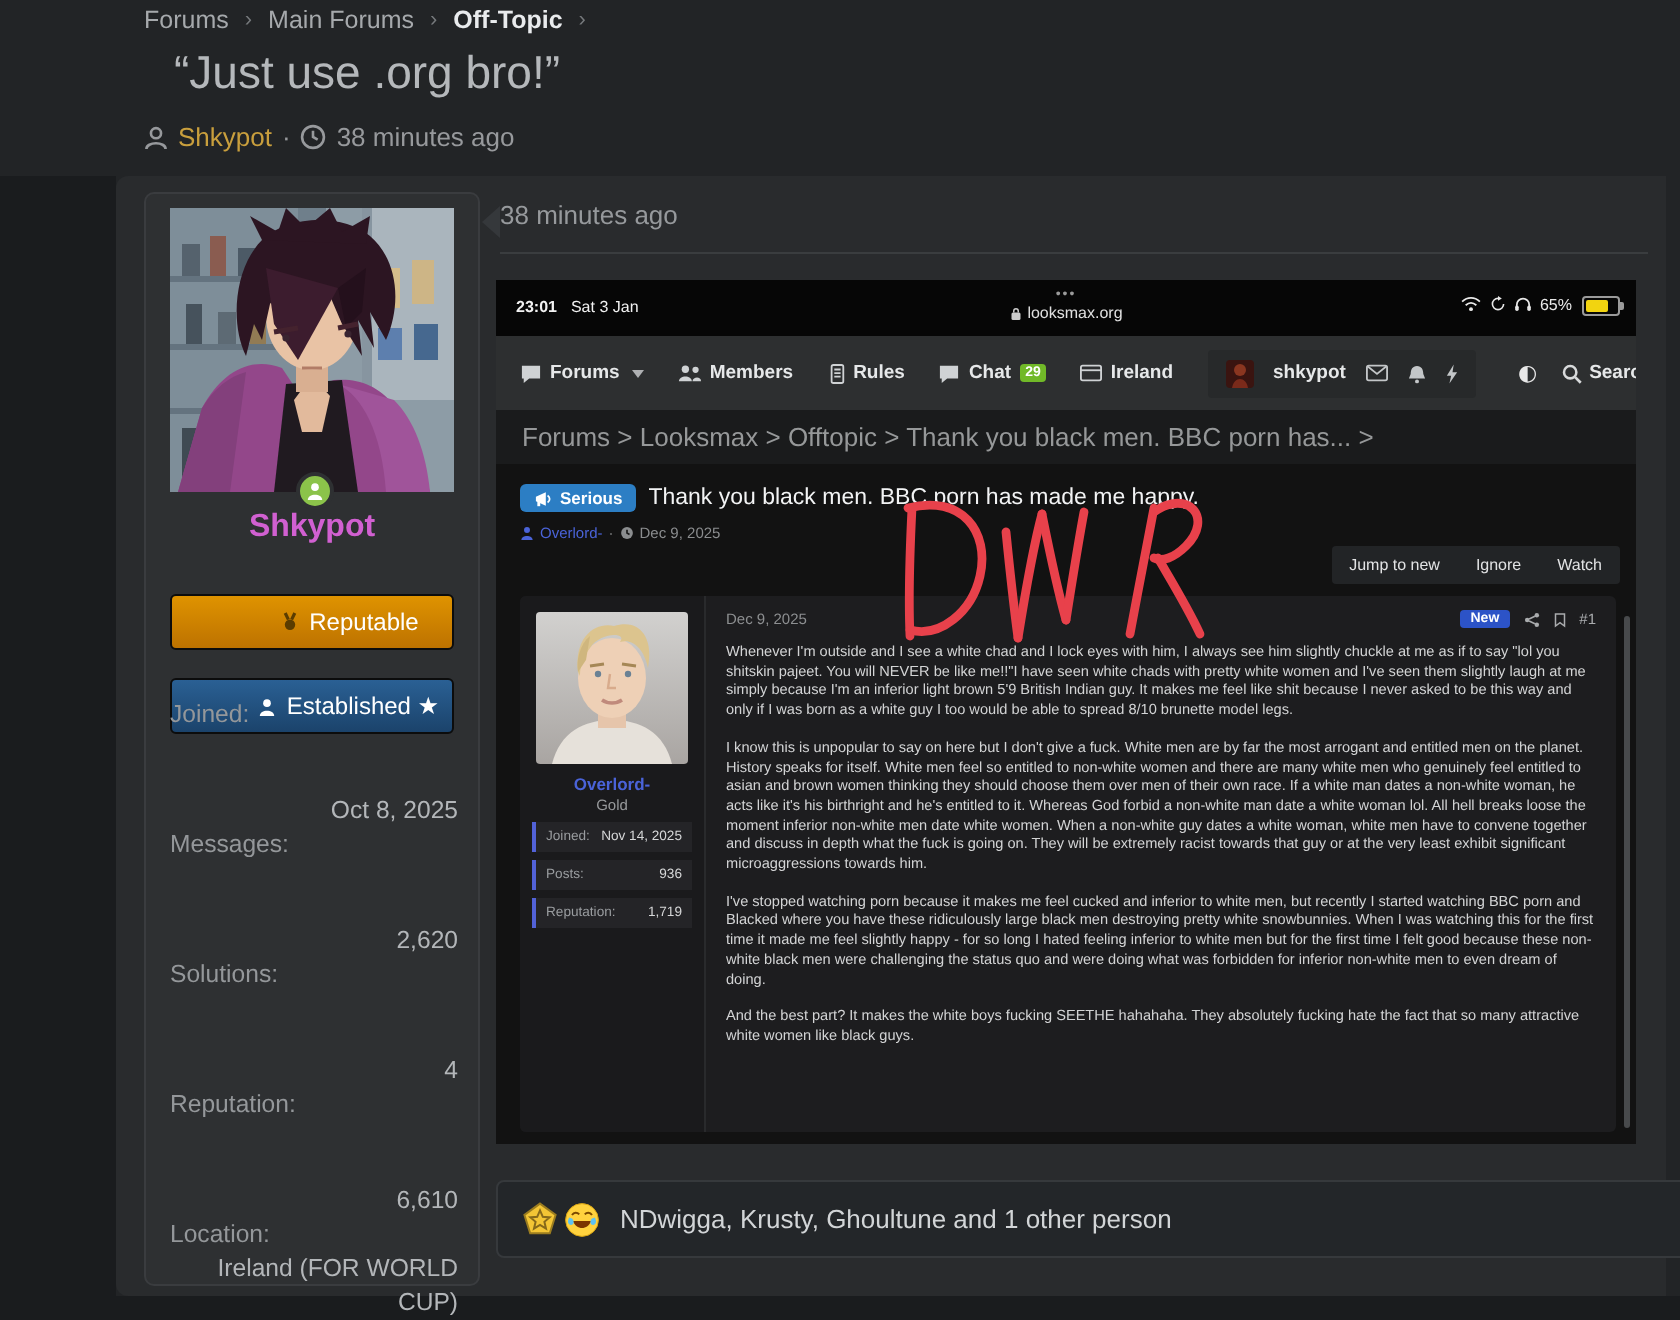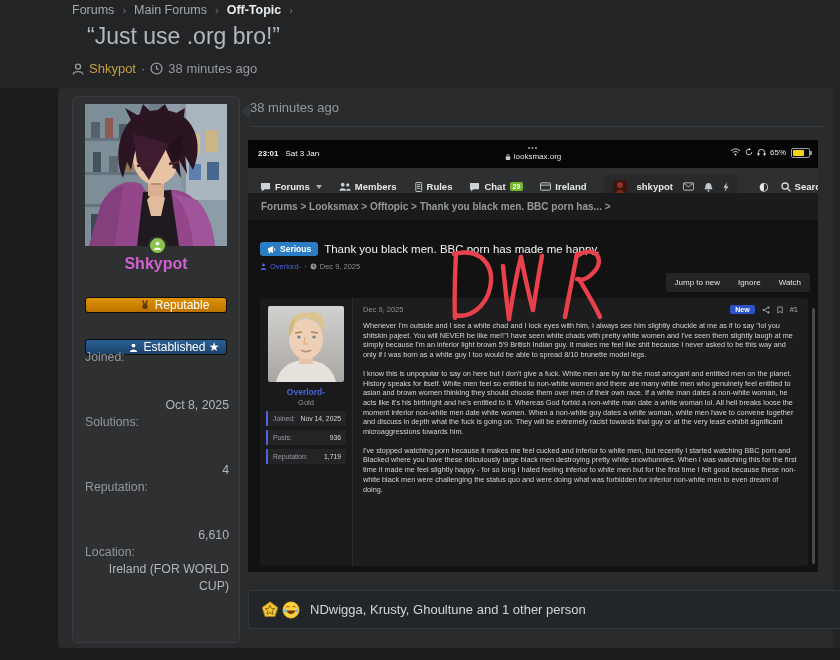--- a/index.html
+++ b/index.html
@@ -24,21 +24,21 @@
              border-radius:6px 0 0 6px;}
 
   
   .user-panel{position:absolute;left:14px;top:8px;width:168px;height:547px;background:#2e3032;
               border:1px solid #3a3c3f;border-radius:5px;box-sizing:border-box;}
   .avatar{position:absolute;left:12px;top:7px;width:142px;height:142px;overflow:hidden;}
   .online{position:absolute;left:75px;top:139px;width:15px;height:15px;background:#8bc34a;
           border-radius:50%;border:2px solid #2e3032;display:flex;align-items:center;justify-content:center;}
   .u-name{position:absolute;top:158px;width:100%;text-align:center;font-size:16px;font-weight:700;color:#d160d1;}
   .u-title{position:absolute;top:180px;width:100%;text-align:center;font-size:12.5px;color:#aaadaf;}
-  .badge{position:absolute;left:12px;width:142px;height:16px;border:1px solid #0c0c0c;border-radius:3px;
+  .badge{position:absolute;left:12px;width:142px;height:28px;border:1px solid #0c0c0c;border-radius:3px;
          display:flex;align-items:center;justify-content:center;gap:5px;font-size:12px;color:#fff;box-sizing:border-box;padding-left:37px;}
   .badge.rep{top:200px;background:linear-gradient(#df9300,#bd7200);}
   .badge.est{top:242px;background:linear-gradient(#2a6094,#1b436b);}
   .stats{position:absolute;left:12px;top:252px;width:144px;font-size:12.3px;}
   .stat-row{display:flex;justify-content:space-between;line-height:17px;}
   .stat-label{color:#94979a;}
   .stat-value{color:#b3b6b9;text-align:right;margin-top:48px;}
   .stat-wrap{text-align:right;color:#b3b6b9;line-height:17px;}
 
   
@@ -64,22 +64,22 @@
        padding:0 12px;gap:17px;color:#e6e8e9;font-size:9.5px;font-weight:700;box-sizing:border-box;}
   .nav-item{display:flex;align-items:center;gap:4px;}
   .caret{width:0;height:0;border-left:3px solid transparent;border-right:3px solid transparent;
          border-top:4px solid #aeb0b2;margin-left:2px;}
   .chat-badge{background:#71b928;color:#fff;font-size:7px;padding:1px 3px;border-radius:2px;font-weight:700;}
   .nav-right{margin-left:auto;display:flex;align-items:center;gap:10px;background:#27292a;padding:5px 9px;border-radius:2px;}
   .nav-avatar{width:14px;height:14px;border-radius:2px;overflow:hidden;}
   .nav-end{display:flex;align-items:center;gap:12px;margin-left:4px;}
   .moon-glyph{font-size:11px;color:#e8e8e8;font-family:"DejaVu Sans",sans-serif;}
 
-  .crumb2{position:absolute;top:53px;left:0;right:0;height:27px;background:#1a1b1c;color:#969899;
-          font-size:10px;line-height:27px;padding-left:13px;box-sizing:border-box;font-weight:bold;}
+  .crumb2{position:absolute;top:65px;left:0;right:0;height:27px;background:#1a1b1c;color:#969899;
+          font-size:13px;line-height:27px;padding-left:13px;box-sizing:border-box;}
 
   .t-row{position:absolute;left:12px;top:102px;display:flex;align-items:center;gap:6px;}
   .tag{display:flex;align-items:center;gap:3px;background:#2c7ec4;color:#fff;font-size:8.5px;font-weight:700;
        padding:2px 7px;border-radius:3px;}
   .t-title{font-size:11.5px;color:#f2f3f4;}
   .t-by{position:absolute;left:12px;top:122px;display:flex;align-items:center;gap:3px;font-size:7.5px;color:#8b8d8f;}
   .t-user{color:#4a63d8;}
   .t-actions{position:absolute;right:8px;top:133px;background:#222426;border-radius:2px;display:flex;
              font-size:8px;color:#e2e3e4;}
   .t-actions .act{padding:5px 9px;}
@@ -209,20 +209,24 @@
             </svg>
         </span>
         <span>Established ★</span>
       </div>
       <div class="stats">
         <div class="stat-row">
           <span class="stat-label">Joined:</span>
           <span class="stat-value">Oct 8, 2025</span>
         </div>
         <div class="stat-row">
+          <span class="stat-label">Messages:</span>
+          <span class="stat-value">2,620</span>
+        </div>
+        <div class="stat-row">
           <span class="stat-label">Solutions:</span>
           <span class="stat-value">4</span>
         </div>
         <div class="stat-row">
           <span class="stat-label">Reputation:</span>
           <span class="stat-value">6,610</span>
         </div>
         <div class="stat-row">
           <span class="stat-label">Location:</span>
         </div>
@@ -465,20 +469,21 @@
                     <path d="M1 1 H7 V9 L4 6.8 L1 9 Z" fill="none" stroke="#aaacae"></path>
                   </svg>
               </span>
               <span class="p-num">#1</span>
             </span>
           </div>
           <div class="p-body">
             <p>Whenever I'm outside and I see a white chad and I lock eyes with him, I always see him slightly chuckle at me as if to say "lol you shitskin pajeet. You will NEVER be like me!!"I have seen white chads with pretty white women and I've seen them slightly laugh at me simply because I'm an inferior light brown 5'9 British Indian guy. It makes me feel like shit because I never asked to be this way and only if I was born as a white guy I too would be able to spread 8/10 brunette model legs.</p>
             <p>I know this is unpopular to say on here but I don't give a fuck. White men are by far the most arrogant and entitled men on the planet. History speaks for itself. White men feel so entitled to non-white women and there are many white men who genuinely feel entitled to asian and brown women thinking they should choose them over men of their own race. If a white man dates a non-white woman, he acts like it's his birthright and he's entitled to it. Whereas God forbid a non-white man date a white woman lol. All hell breaks loose the moment inferior non-white men date white women. When a non-white guy dates a white woman, white men have to convene together and discuss in depth what the fuck is going on. They will be extremely racist towards that guy or at the very least exhibit significant microaggressions towards him.</p>
             <p>I've stopped watching porn because it makes me feel cucked and inferior to white men, but recently I started watching BBC porn and Blacked where you have these ridiculously large black men destroying pretty white snowbunnies. When I was watching this for the first time it made me feel slightly happy - for so long I hated feeling inferior to white men but for the first time I felt good because these non-white black men were challenging the status quo and were doing what was forbidden for inferior non-white men to even dream of doing.</p>
+            <p>And the best part? It makes the white boys fucking SEETHE hahahaha. They absolutely fucking hate the fact that so many attractive white women like black guys.</p>
           </div>
         </div>
       </div>
       <div class="scroll"></div>
 
       <svg class="dnr" viewBox="0 0 168 90">
         <g fill="none" stroke="#e8414b" stroke-width="4.4" stroke-linecap="round">
           <path d="M15 10 C14 30 13 52 14 74"></path>
           <path d="M13 10 C40 3 54 22 49 44 C45 62 29 75 14 71"></path>
           <path d="M62 22 C64 42 66 60 68 75"></path>

